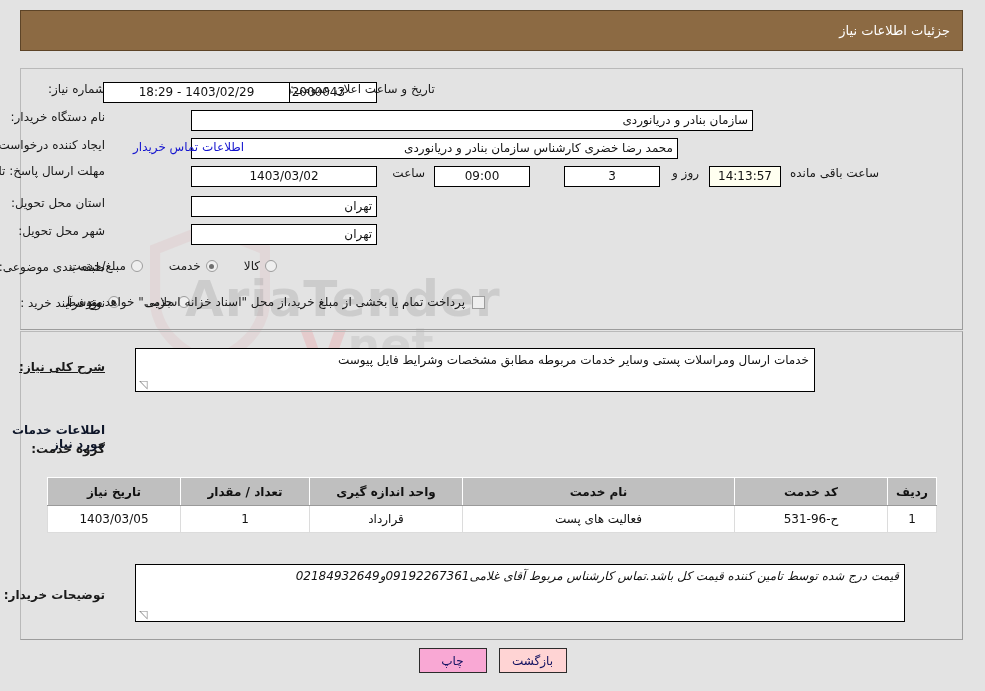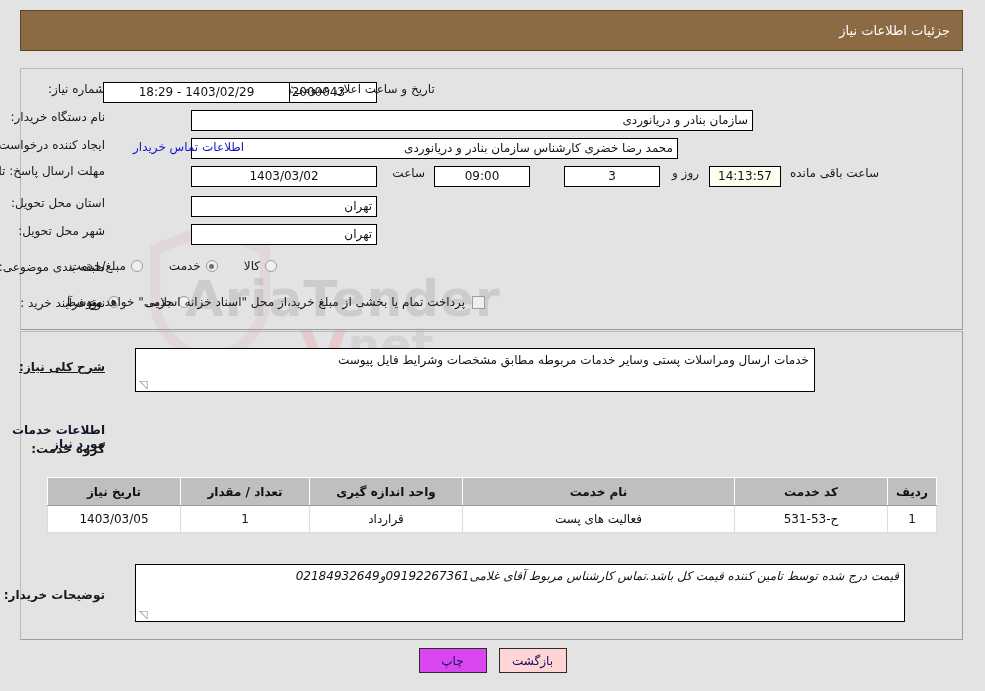--- a/index.html
+++ b/index.html
@@ -255,21 +255,21 @@
     border: 1px solid #2b2b2b;
     font-size: 12px;
     height: 25px;
     min-width: 68px;
     padding: 0 12px;
     cursor: pointer;
     font-family: "DejaVu Sans", "Liberation Sans", sans-serif;
     color: #101060;
   }
   .btn-back  { background: #ffd4d4; }
-  .btn-print { background: #d946ef; }
+  .btn-print { background: #f9a8d4; }
 </style>
 </head>
 <body>
 
 <div class="watermark">
   <svg class="wm-shield" viewBox="0 0 100 116">
     <path d="M50 2 L96 20 V60 C96 88 74 106 50 114 C26 106 4 88 4 60 V20 Z" fill="none" stroke="#d9a7aa" stroke-width="9"></path>
   </svg>
   <div class="wm-v">V</div>
   <div class="wm-text">AriaTender</div>
@@ -413,21 +413,21 @@
         <th style="width:140px;">کد خدمت</th>
         <th>نام خدمت</th>
         <th style="width:140px;">واحد اندازه گیری</th>
         <th style="width:116px;">تعداد / مقدار</th>
         <th style="width:120px;">تاریخ نیاز</th>
       </tr>
     </thead>
     <tbody>
       <tr>
         <td>1</td>
-        <td class="ltr">ح-53-531</td>
+        <td class="ltr">ح-96-531</td>
         <td>فعالیت های پست</td>
         <td>قرارداد</td>
         <td class="ltr">1</td>
         <td class="ltr">1403/03/05</td>
       </tr>
     </tbody>
   </table>
 </div>
 
 <div class="frow" style="top:588px; right:880px;">

